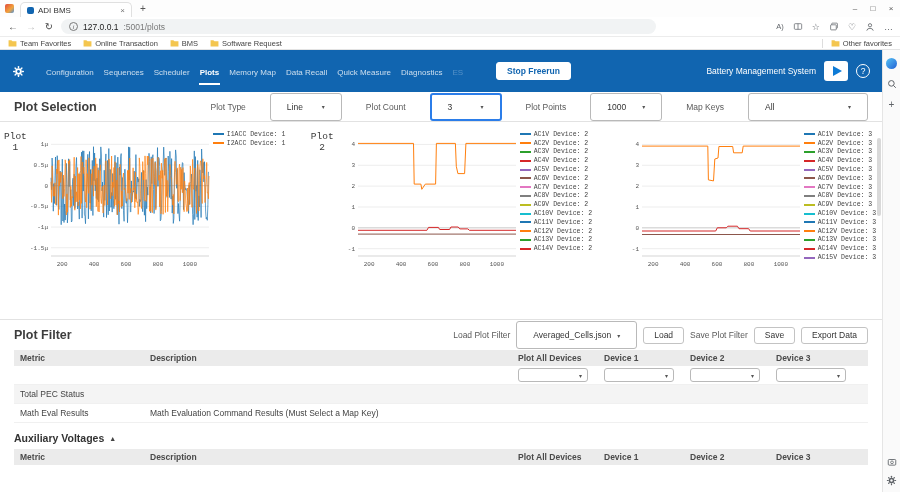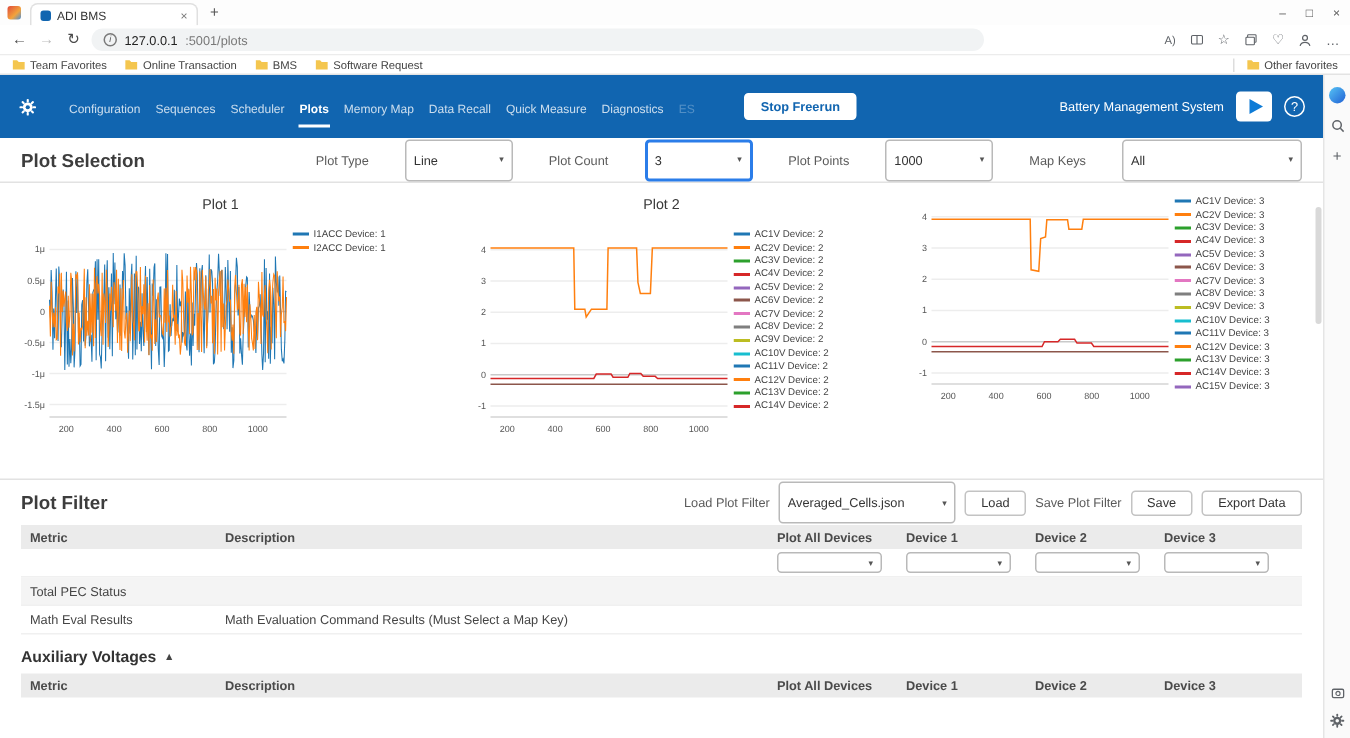--- a/index.html
+++ b/index.html
@@ -46,27 +46,27 @@
   .nav-right { margin-left:auto; display:flex; align-items:center; gap:8px; }
   .brand { font-size:8.5px; color:#fff; }
   .play-btn { width:24px; height:20px; background:#fff; border-radius:3px; display:flex; align-items:center; justify-content:center; }
   .play-tri { width:0; height:0; border-left:9px solid #0e7bd6; border-top:5px solid transparent; border-bottom:5px solid transparent; margin-left:2px; }
   .help-btn { width:14px; height:14px; border:1.5px solid #fff; border-radius:50%; color:#fff; font-size:8.5px; display:flex; align-items:center; justify-content:center; }
 
   .selection-bar { height:30px; display:flex; align-items:center; padding:0 14px; border-bottom:1px solid #e2e2e2; flex:0 0 auto; }
   .page-title { font-size:12.5px; font-weight:600; color:#3d3d3d; }
   .controls { margin-left:auto; display:flex; align-items:center; gap:24px; }
   .ctl-label { font-size:8.5px; color:#5a5a5a; }
-  .select { height:28px; min-width:72px; background:#fff; border:1px solid #b9b9b9; border-radius:3px; display:flex; align-items:center; justify-content:space-between; gap:6px; padding:0 5px; font-size:8.5px; color:#333; }
+  .select { height:28px; min-width:72px; background:#fff; border:1px solid #b9b9b9; border-radius:3px; display:flex; align-items:center; justify-content:space-between; gap:6px; padding:0 16px; font-size:8.5px; color:#333; }
   .select.focused { border:2px solid #2b7de9; }
   .controls .select:last-of-type { min-width:120px; }
   .caret { font-size:6px; color:#555; }
 
   .plots-row { height:198px; display:flex; border-bottom:1px solid #e2e2e2; flex:0 0 auto; }
-  .plot-card { flex:1; display:flex; flex-direction:column; padding:6px 4px 0; }
+  .plot-card { flex:1; display:flex; padding:6px 4px 0;font-family:Liberation Mono, monospace; }
   .plot-title { text-align:center; font-size:9.5px; color:#3a3a3a; margin:3px 0 8px; }
   .plot-body { flex:1; display:flex; justify-content:center; }
   .legend { width:90px; overflow:hidden; padding-top:2px; }
   .legend-item { display:flex; align-items:center; gap:3px; height:8.8px; }
   .legend-swatch { width:11px; height:2px; flex:0 0 auto; }
   .legend-label { font-size:6.5px; color:#444; white-space:nowrap; }
 
   .filter-bar { height:30px; display:flex; align-items:center; padding:0 14px; flex:0 0 auto; }
   .filter-controls { margin-left:auto; display:flex; align-items:center; gap:6px; }
   .btn { height:17px; background:#fff; border:1px solid #c3c3c3; border-radius:3px; font-size:8.5px; color:#333; padding:0 10px; font-family:inherit; }

